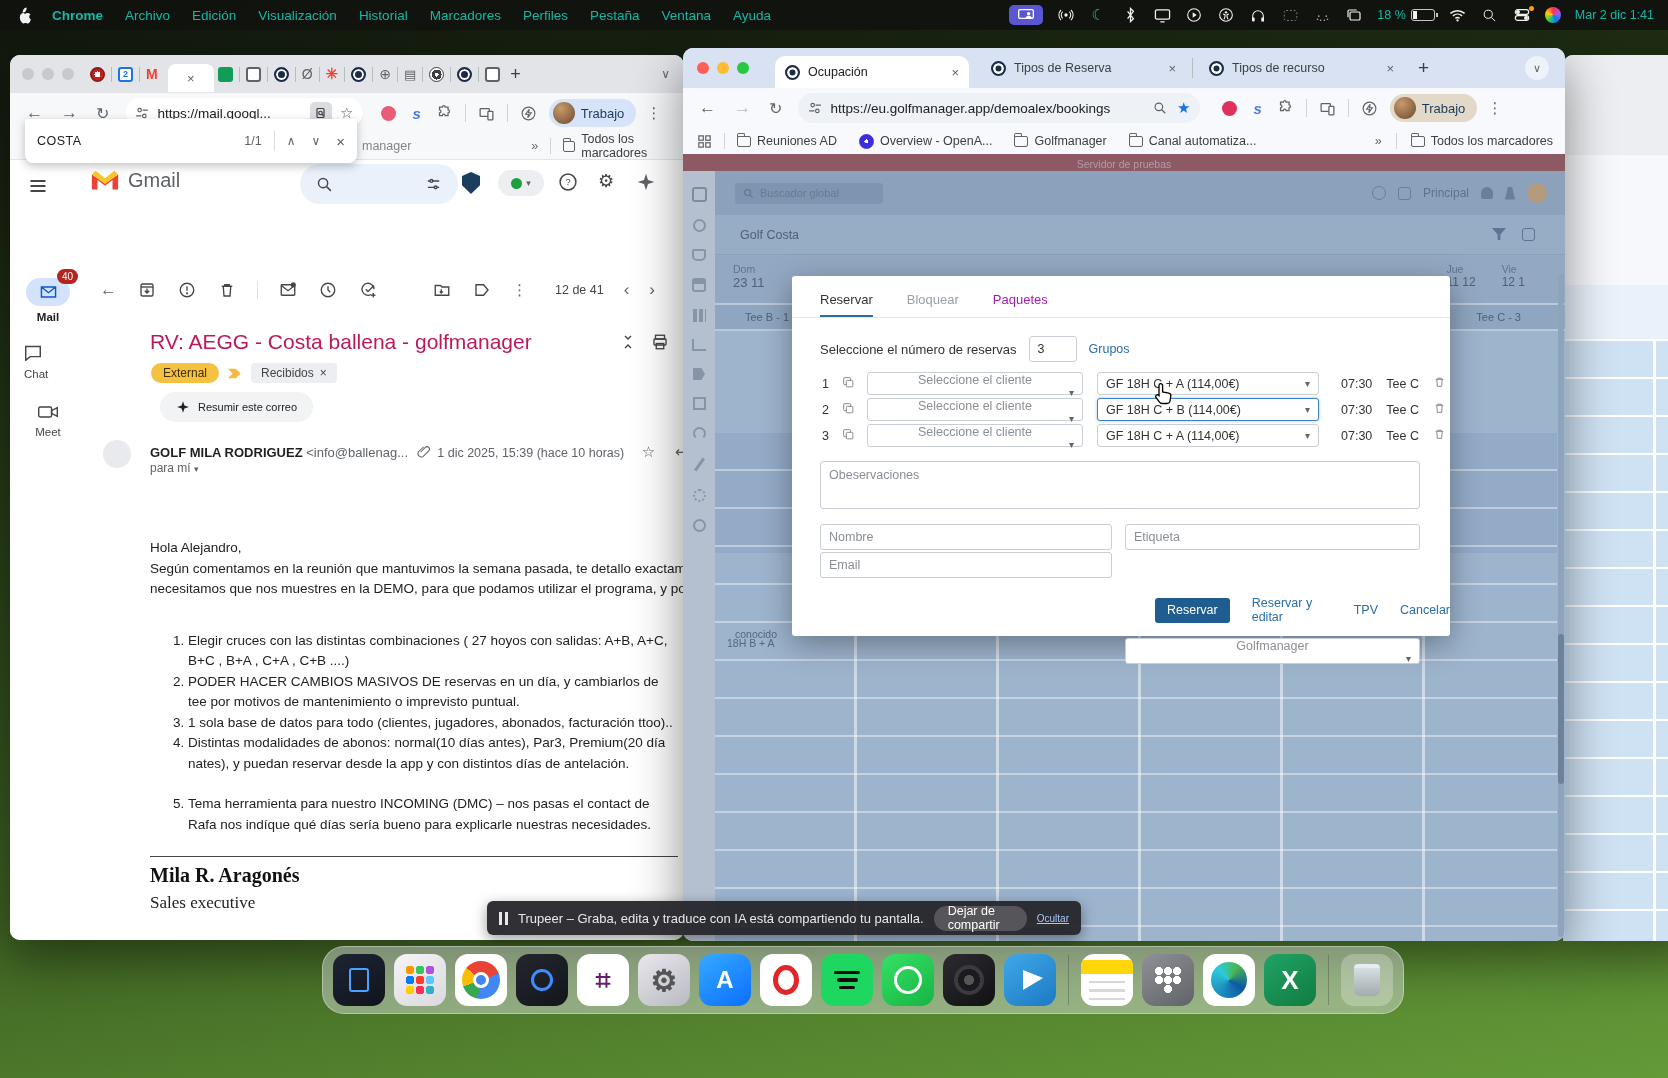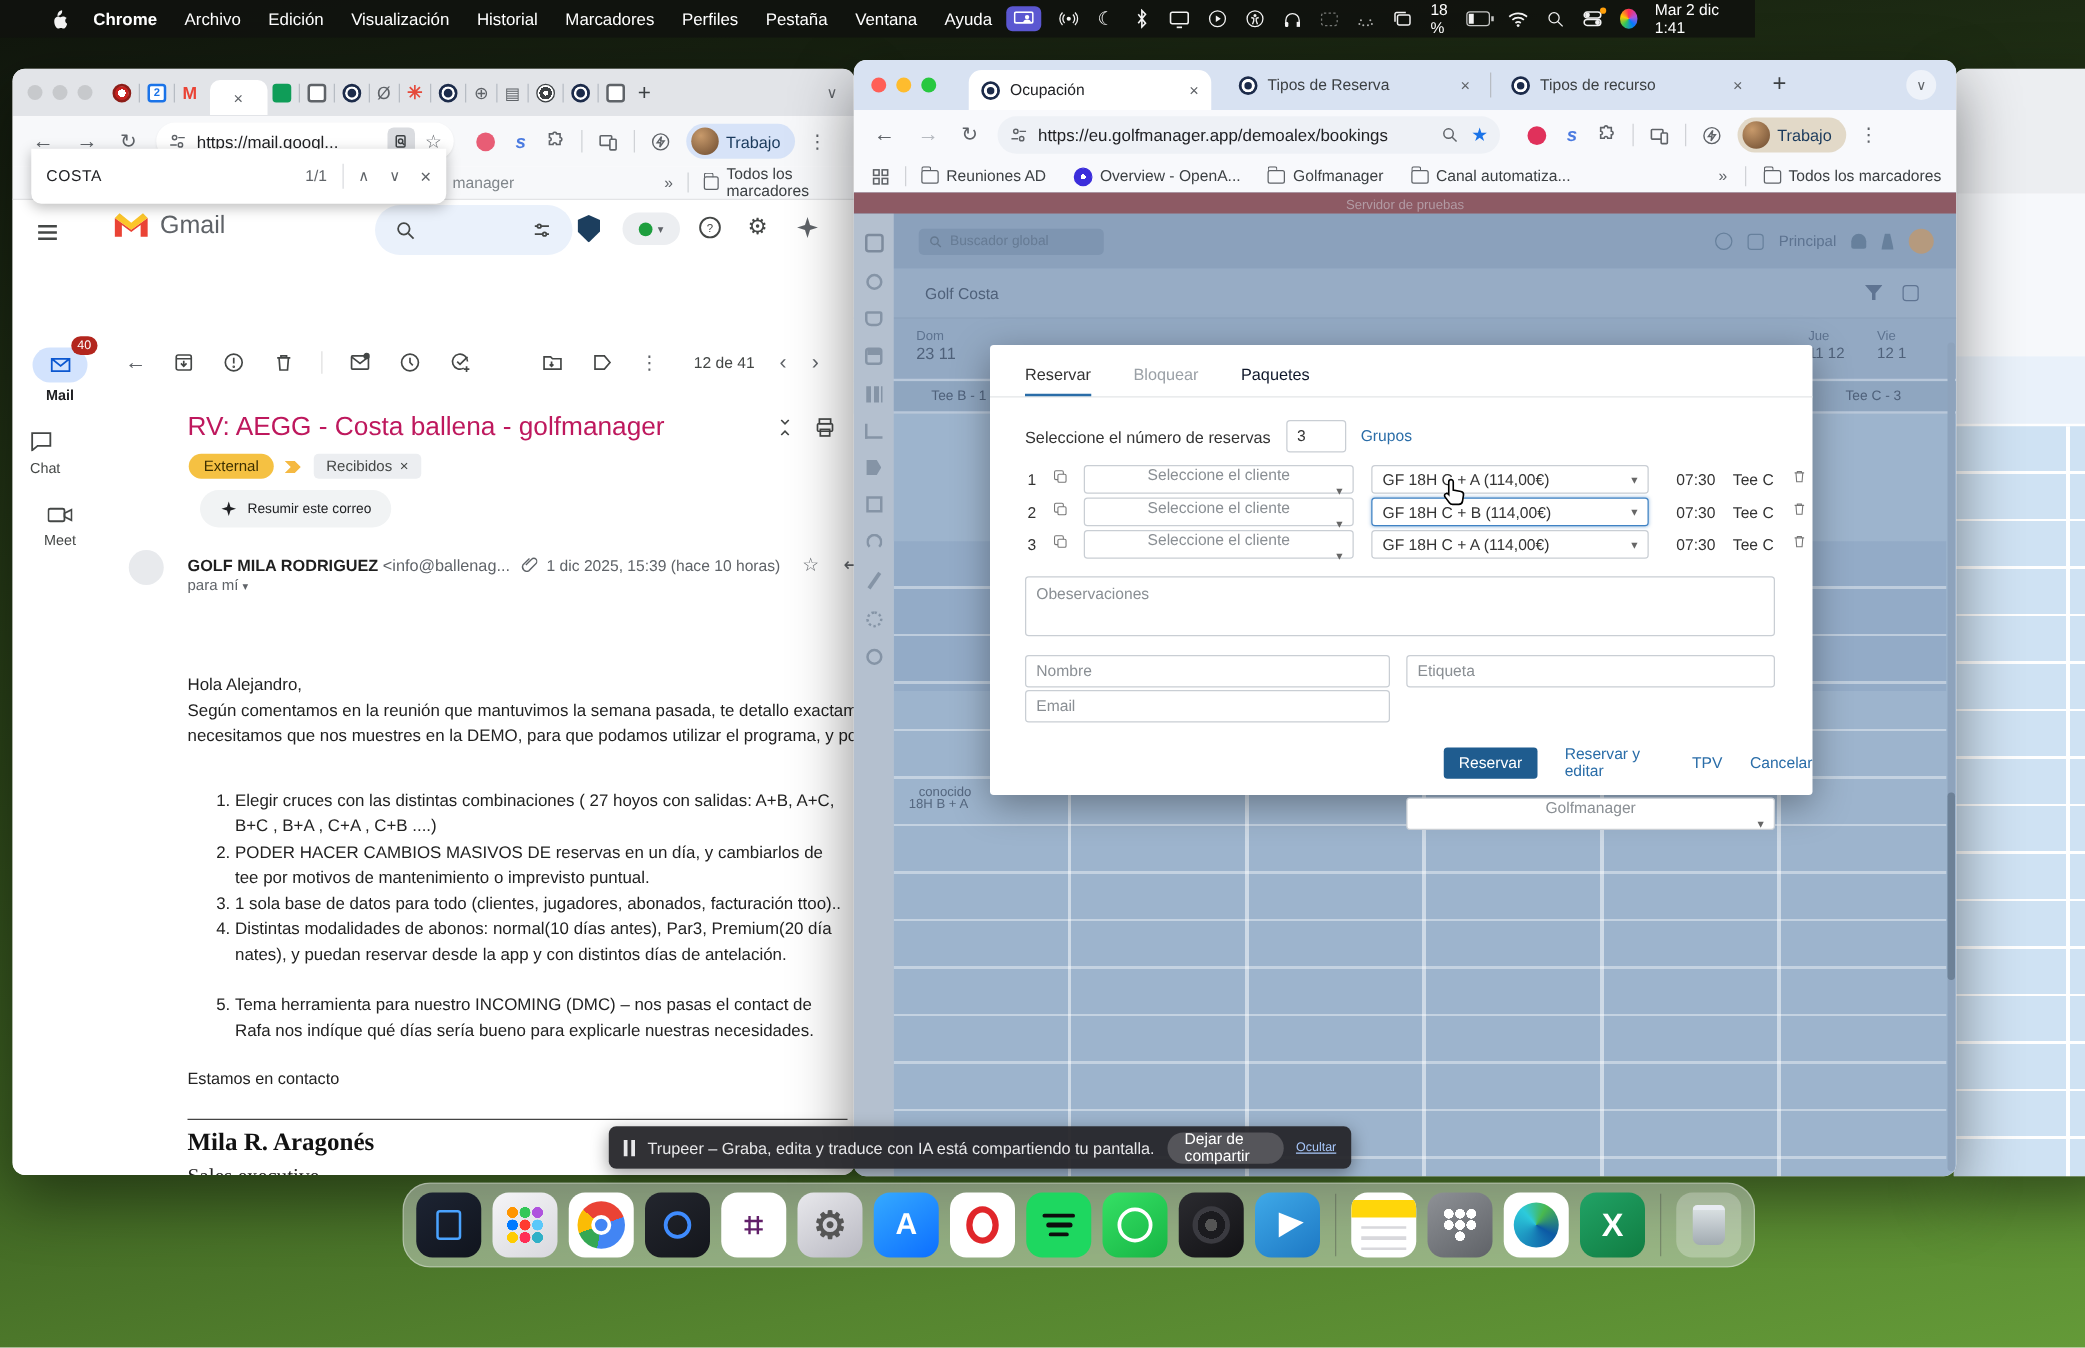--- a/index.html
+++ b/index.html
@@ -5,22 +5,22 @@
   * { margin:0; padding:0; box-sizing:border-box; }
   html,body { width:1668px; height:1078px; overflow:hidden; font-family:"Liberation Sans",sans-serif; }
   .abs { position:absolute; }
   .nowrap { white-space:nowrap; }
 
   
   #wallpaper { position:absolute; inset:0; z-index:0;
     background: linear-gradient(170deg,#10150d 0%,#1d2b13 22%,#2c4519 45%,#3f6423 68%,#55842f 85%,#649a38 100%); }
 
   
-  #menubar { position:absolute; left:0; top:0; width:1404px; height:30px; z-index:40;
-    background:rgba(16,18,14,.92); color:#ffffff; display:flex; align-items:center; font-size:13.5px;padding-left:24px; }
+  #menubar { position:absolute; left:0; top:0; width:1668px; height:30px; z-index:40;
+    background:rgba(16,18,14,.92); color:#14b8a6; display:flex; align-items:center; font-size:13.5px; }
   #menubar .mitem { margin:0 11px; }
   #menubar .bold { font-weight:bold; }
   #menubar .right { margin-left:auto; display:flex; align-items:center; gap:14px; padding-right:14px; }
   .sbicon { width:18px; height:16px; display:inline-flex; align-items:center; justify-content:center; }
   .sbicon svg { stroke:#f2f2f2; fill:none; stroke-width:1.6; }
   #share-menubar-pill { width:34px; height:20px; border-radius:5px; background:#5b57d1; display:flex; align-items:center; justify-content:center; }
 
   
   .window { position:absolute; border-radius:10px; box-shadow:0 18px 50px rgba(0,0,0,.45); overflow:hidden; background:#fff; }
   .tabstrip { position:absolute; left:0; top:0; right:0; height:38px; display:flex; align-items:center; }
@@ -401,21 +401,20 @@
       <div class="nowrap">Hola Alejandro,</div>
       <div class="nowrap">Según comentamos en la reunión que mantuvimos la semana pasada, te detallo exactamente lo qu</div>
       <div class="nowrap">necesitamos que nos muestres en la DEMO, para que podamos utilizar el programa, y  poder valora</div>
       <ol class="mail-list" style="margin-top:31px;">
         <li>Elegir cruces con las distintas combinaciones ( 27 hoyos con salidas: A+B, A+C, B+C , B+A , C+A , C+B ....)</li>
         <li>PODER HACER CAMBIOS MASIVOS DE reservas en un día, y cambiarlos de tee por motivos de mantenimiento o imprevisto puntual.</li>
         <li>1 sola base de datos para todo (clientes, jugadores, abonados, facturación ttoo)..</li>
         <li>Distintas modalidades de abonos: normal(10 días antes), Par3, Premium(20 día nates), y puedan reservar desde la app y con distintos días de antelación.</li>
         <li style="margin-top:20px;">Tema herramienta para nuestro INCOMING (DMC) – nos pasas el contact de Rafa nos indíque qué días sería bueno para explicarle nuestras necesidades.</li>
       </ol>
-      <div style="margin-top:18px;font-size:13px;">Estamos en contacto</div>
       <div style="border-top:1.5px solid #444;margin-top:21px;width:528px;"></div>
       <div style="font-family:'Liberation Serif',serif;font-weight:bold;font-size:20px;margin-top:8px;color:#111;">Mila R. Aragonés</div>
       <div style="font-family:'Liberation Serif',serif;font-size:17px;margin-top:7px;color:#222;">Sales executive</div>
 
     </div>
   </div>
 </div>
 
 <div class="window" style="left:683px; top:48px; width:882px; height:893px; z-index:3;">
 
@@ -593,21 +592,21 @@
 
     <div class="abs" style="right:1px;top:120px;width:6px;bottom:4px;background:#8ea3bc;border-radius:3px;">
       <div style="width:6px;height:150px;background:#6d8197;border-radius:3px;margin-top:360px;"></div>
     </div>
 
     <div class="abs" style="left:109px;top:122px;width:658px;height:360px;background:#fff;border-radius:3px;box-shadow:0 8px 30px rgba(0,0,0,.35);">
 
       <div style="display:flex;gap:34px;padding:16px 0 0 28px;font-size:13px;">
         <span style="color:#333;padding-bottom:8px;border-bottom:2.5px solid #2a6da8;">Reservar</span>
         <span style="color:#9aa0a6;padding-bottom:8px;">Bloquear</span>
-        <span style="color:#0f172a;padding-bottom:8px;">Paquetes</span>
+        <span style="color:#a21caf;padding-bottom:8px;">Paquetes</span>
       </div>
       <div style="height:1px;background:#e4e6e8;"></div>
 
       <div style="display:flex;align-items:center;gap:12px;padding:18px 0 0 28px;">
         <span style="font-size:13px;color:#333;">Seleccione el número de reservas</span>
         <input class="gm-input" style="width: 48px; height: 26px;" value="3">
         <span class="gm-link">Grupos</span>
       </div>
 
       <div class="abs" style="left:0;top:96px;width:100%;">

